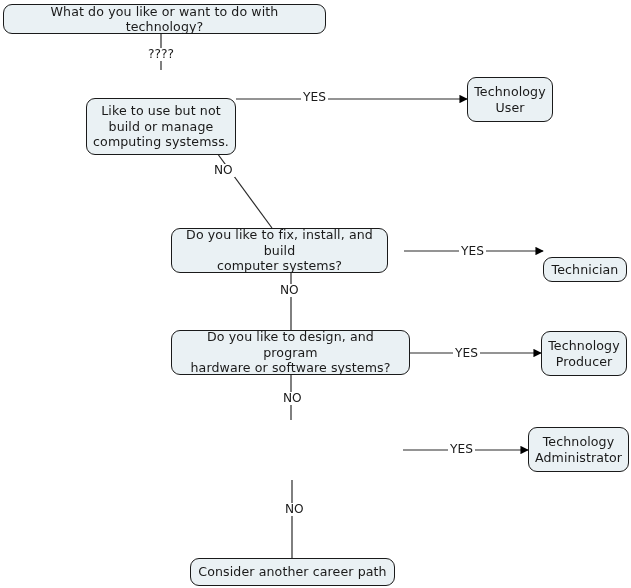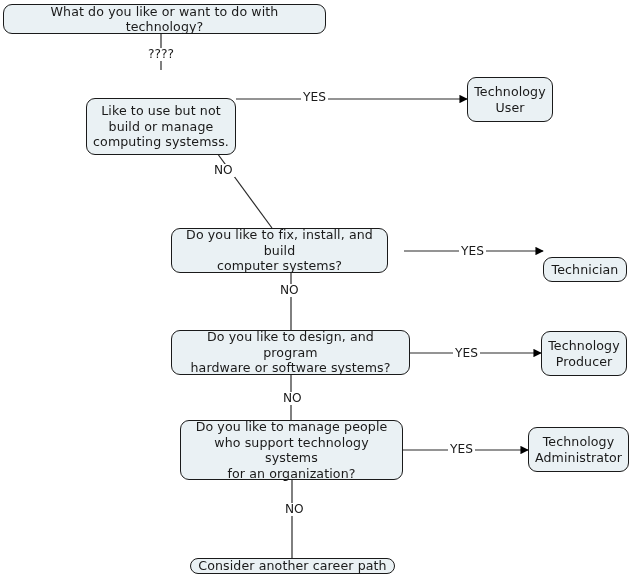--- a/index.html
+++ b/index.html
@@ -119,32 +119,27 @@
   <div class="node" style="left:171px; top:330px; width:239px; height:45px;">
     <span>Do you like to design, and program
 hardware or software systems?</span>
   </div>
 
   <div class="node" style="left:541px; top:331px; width:86px; height:45px;">
     <span>Technology
 Producer</span>
   </div>
 
-  <div class="node" style="left:180px; top:420px; width:223px; height:60px;">
-    <span>Do you like to manage people
-who support technology systems
-for an organization?</span>
-  </div>
 
   <div class="node" style="left:528px; top:427px; width:101px; height:45px;">
     <span>Technology
 Administrator</span>
   </div>
 
-  <div class="node" style="left:190px; top:558px; width:205px; height:16px;">
+  <div class="node" style="left:190px; top:558px; width:205px; height:28px;">
     <span>Consider another career path</span>
   </div>
 
   <div class="edge-label" style="left:146px; top:48px;">????</div>
 
   <div class="edge-label" style="left:301px; top:91px;">YES</div>
 
   <div class="edge-label" style="left:212px; top:164px;">NO</div>
 
   <div class="edge-label" style="left:459px; top:245px;">YES</div>

